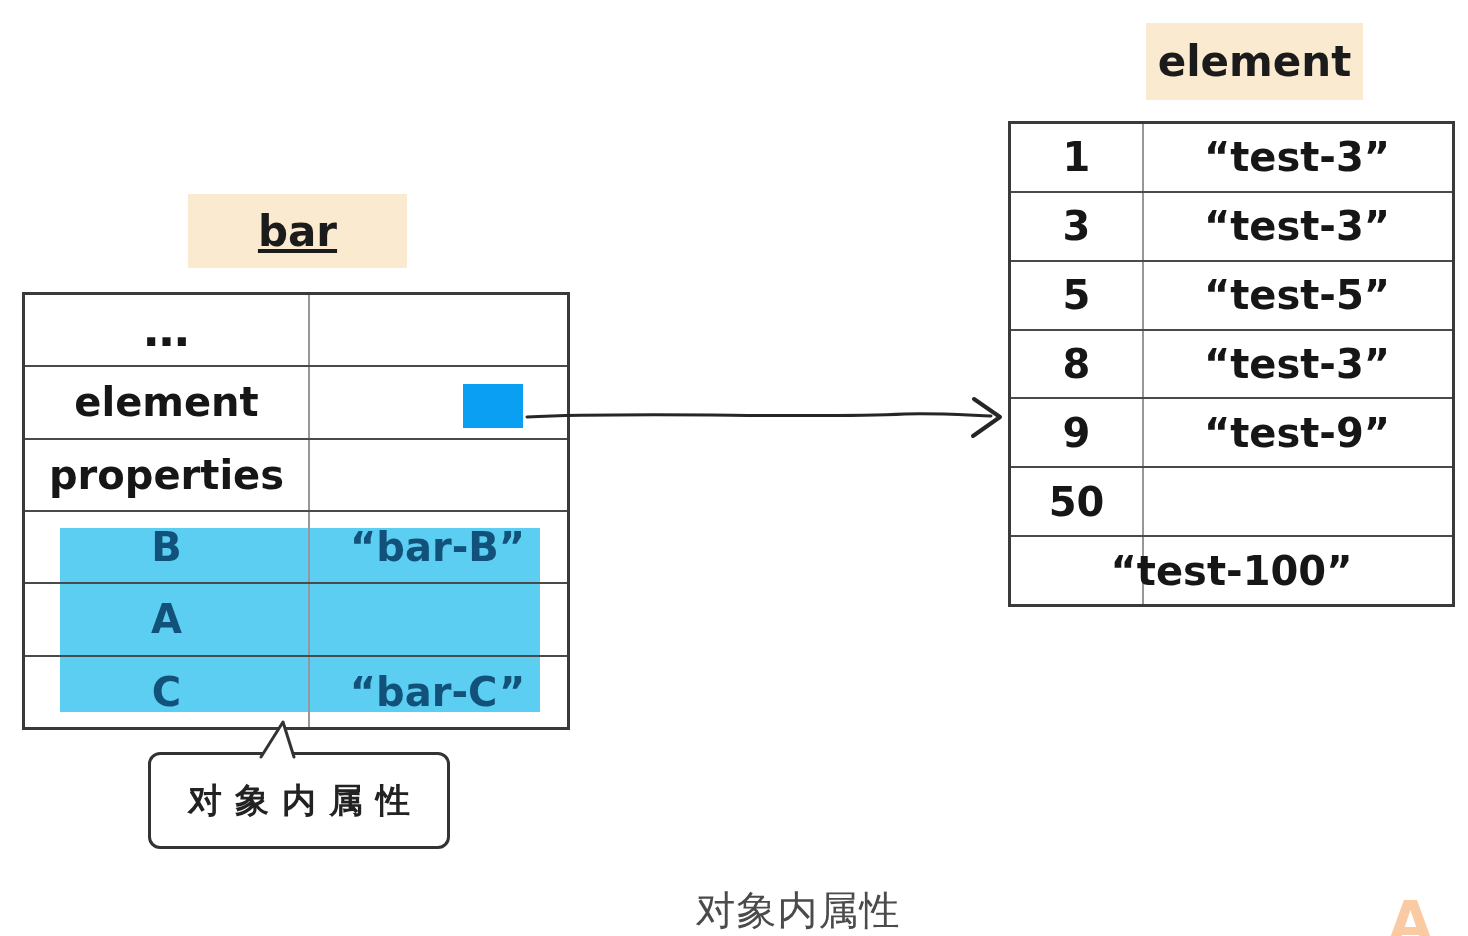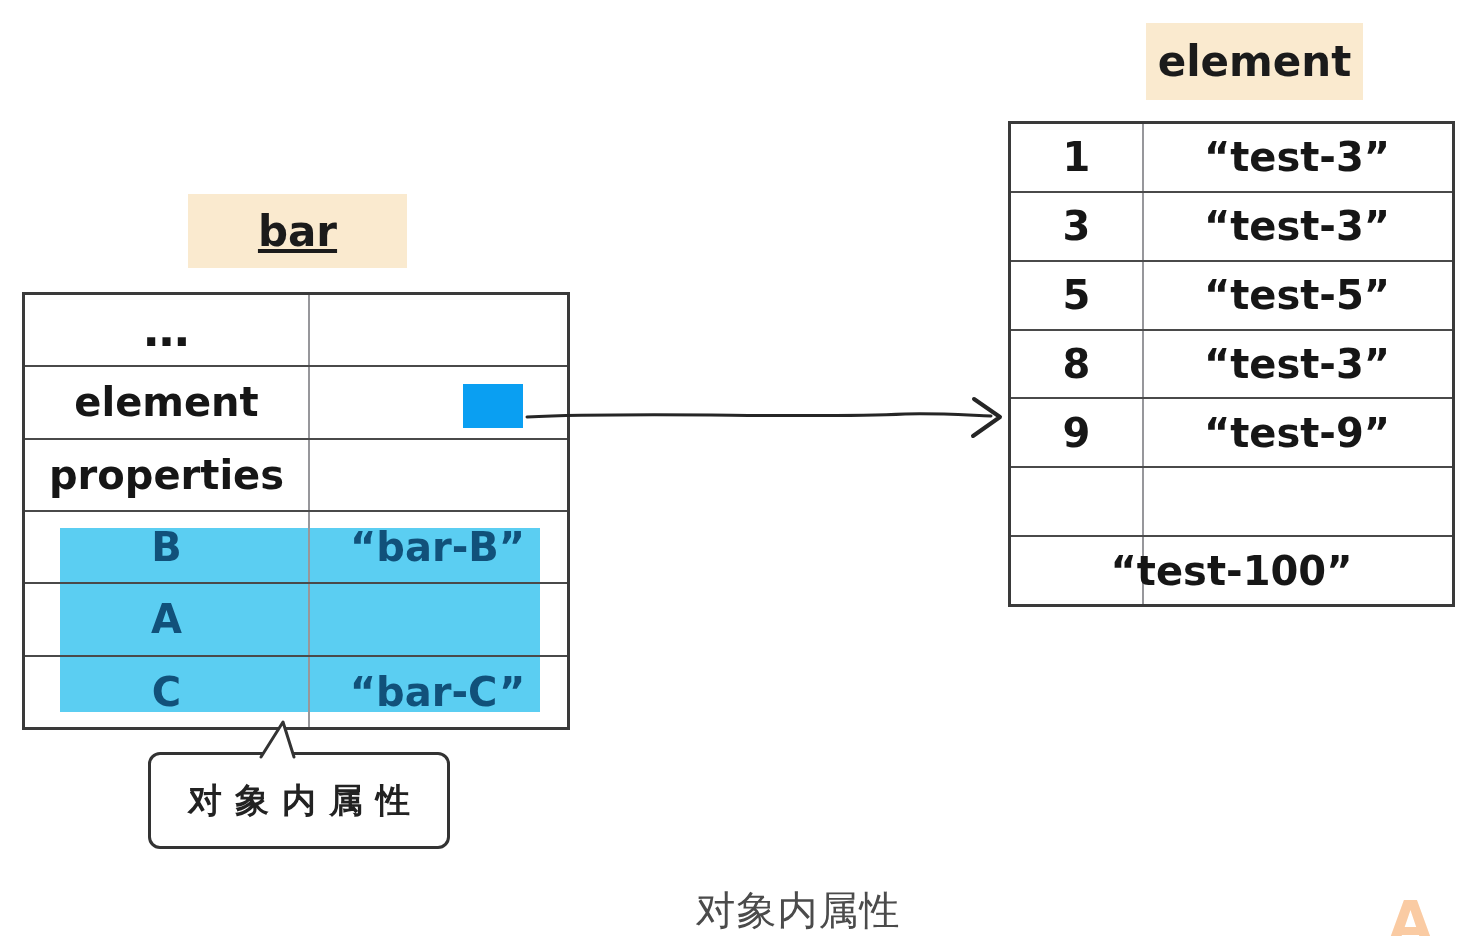--- a/index.html
+++ b/index.html
@@ -140,20 +140,21 @@
     </div>
     <div class="row">
       <div class="cell k">8</div>
       <div class="cell v">“test-3”</div>
     </div>
     <div class="row">
       <div class="cell k">9</div>
       <div class="cell v">“test-9”</div>
     </div>
     <div class="row">
+      <div class="cell k">50</div>
     </div>
     <div class="row">
       <div class="cell v">“test-100”</div>
     </div>
   </div>
 
   <div class="caption">对象内属性</div>
 
   <div class="logo">A</div>
 

